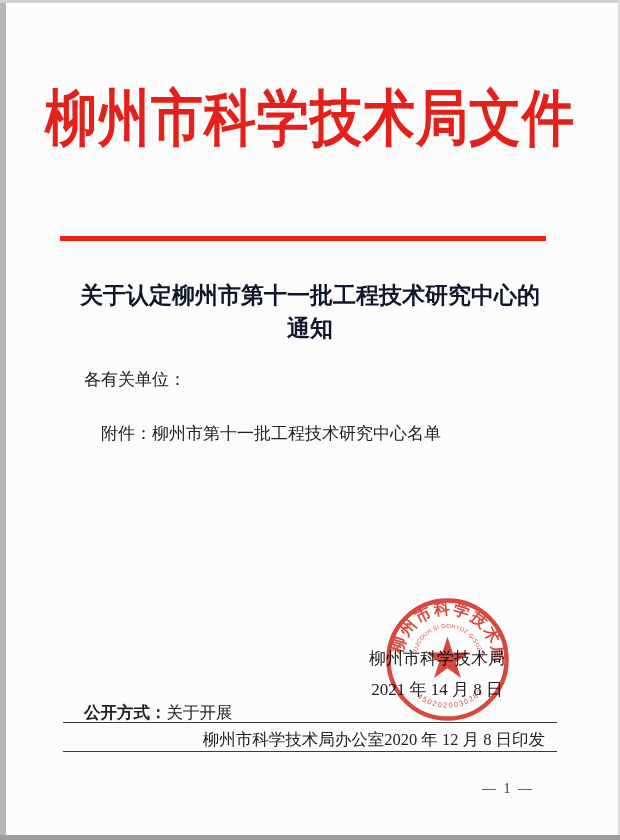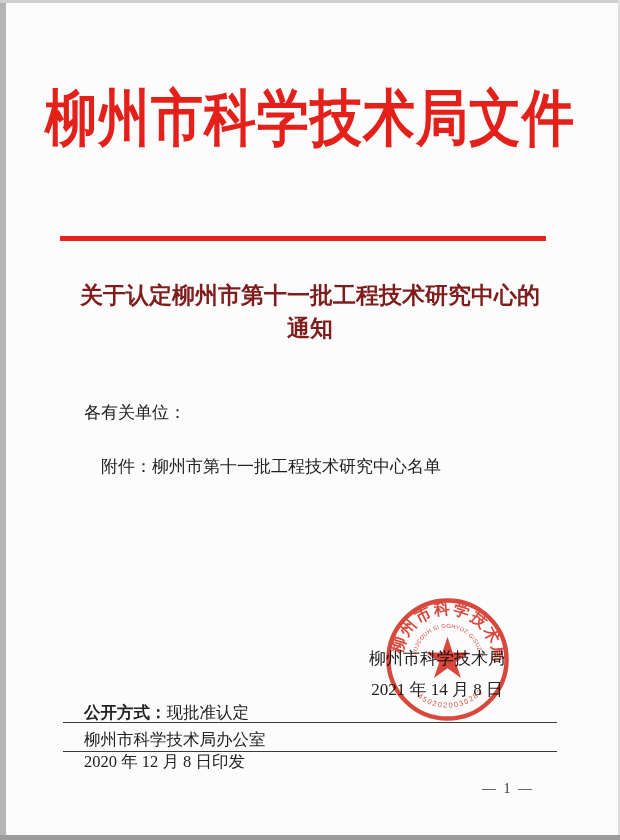--- a/index.html
+++ b/index.html
@@ -22,25 +22,25 @@
   }
   .doc-number{
     position:absolute;left:0;top:200px;width:620px;text-align:center;
     font-size:17px;color:#333;letter-spacing:1px;
   }
   .red-rule{
     position:absolute;left:60px;top:236px;width:486px;height:5px;background:#e8231a;
   }
   .doc-title{
     position:absolute;left:50px;top:279px;width:520px;text-align:center;
-    font-size:23px;font-weight:bold;color:#7f1d1d;line-height:33px;
+    font-size:23px;font-weight:bold;color:#0f172a;line-height:33px;
   }
   .body-block{
     position:absolute;left:84px;top:366px;width:463px;
-    font-size:17px;line-height:28px;color:#222;margin-top:33px;
+    font-size:17px;line-height:28px;color:#222;
   }
   .body-block p{margin:0;text-align:justify;}
   .para-indent{text-indent:2em;}
   .attachment-line{margin-top:26px !important;text-indent:1em;}
   .signature{
     position:absolute;right:115px;top:643px;text-align:center;
     font-size:17px;line-height:31px;color:#222;white-space:nowrap;
   }
   .seal{
     position:absolute;left:384px;top:596px;width:127px;height:127px;
@@ -49,21 +49,21 @@
   .footer-publish{
     position:absolute;left:84px;top:702px;font-size:16.5px;color:#222;white-space:nowrap;
   }
   .footer-publish .lbl{font-weight:bold;font-family:"Liberation Sans","DejaVu Sans",sans-serif;}
   .footer-rule{position:absolute;left:63px;width:494px;height:0;border-top:1.6px solid #3a3a3a;}
   .rule1{top:722px;}
   .rule2{top:751px;}
   .footer-row{
     position:absolute;left:84px;top:729px;width:461px;
     display:flex;justify-content:flex-end;
-    font-size:16.5px;color:#222;white-space:nowrap;flex-direction:column;
+    font-size:16.5px;color:#222;white-space:nowrap;
   }
   .page-number{
     position:absolute;right:62px;top:781px;width:100px;text-align:center;
     font-size:14px;color:#333;letter-spacing:2px;white-space:nowrap;
   }
 </style>
 </head>
 <body>
 
 <div class="canvas">
@@ -105,21 +105,21 @@
     </text>
     <text fill="#d8392c" font-size="9" letter-spacing="0.5" font-family="Liberation Sans, DejaVu Sans, sans-serif">
       <textPath href="#sealLatinArc" startOffset="0">LIUJCOUH SI GOHYOZ GISUZ GIZ</textPath>
     </text>
     <text fill="#d8392c" font-size="11.5" letter-spacing="2.5" font-family="Liberation Sans, DejaVu Sans, sans-serif">
       <textPath href="#sealBottomArc" startOffset="28">4502020030282</textPath>
     </text>
   </svg>
 
   <div class="footer-publish">
-    <span class="lbl">公开方式：</span><span>现批准认定</span>
+    <span class="lbl">公开方式：</span><span>关于开展</span>
   </div>
 
   <div class="footer-rule rule1"></div>
 
   <div class="footer-row">
     <span>柳州市科学技术局办公室</span>
     <span>2020 年 12 月 8 日印发</span>
   </div>
 
   <div class="footer-rule rule2"></div>

